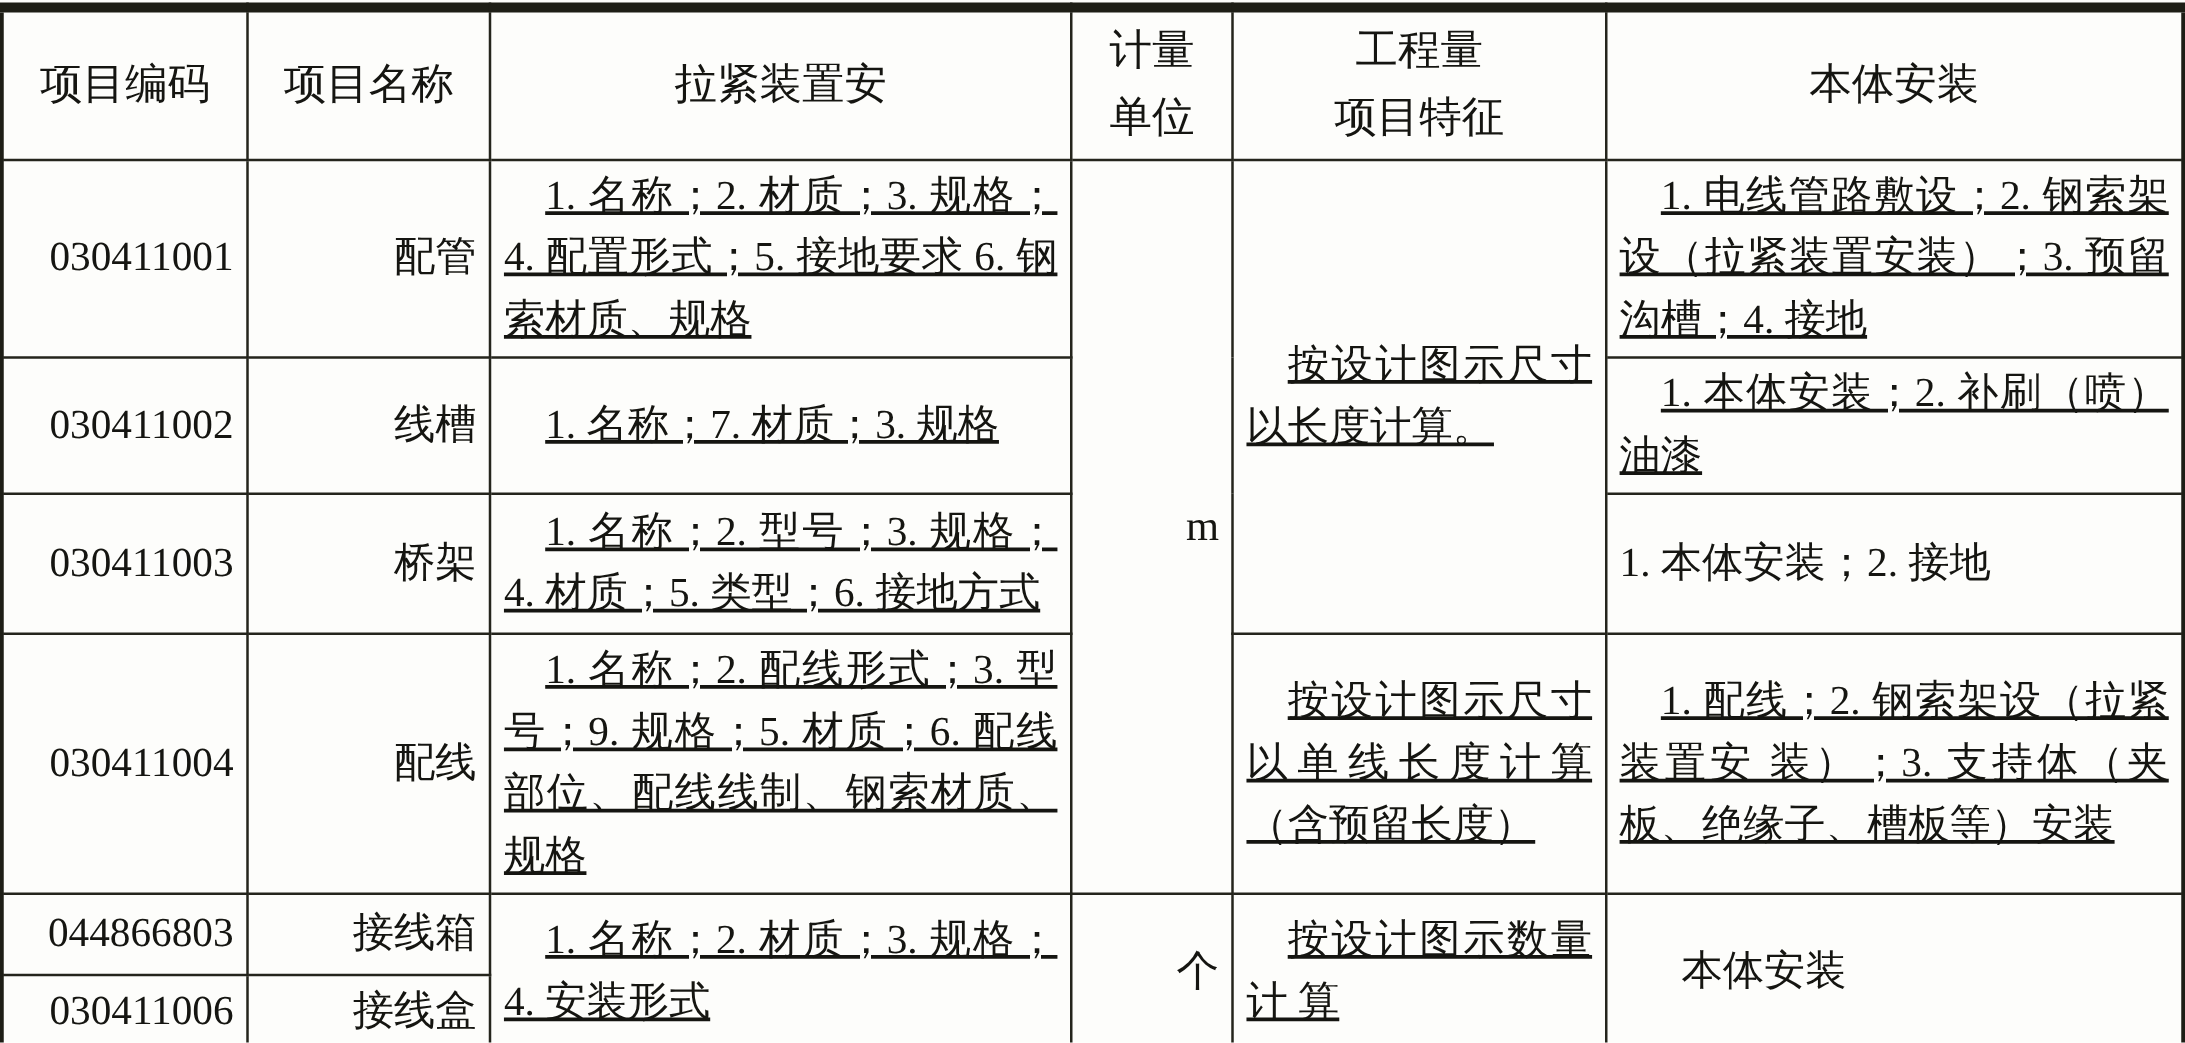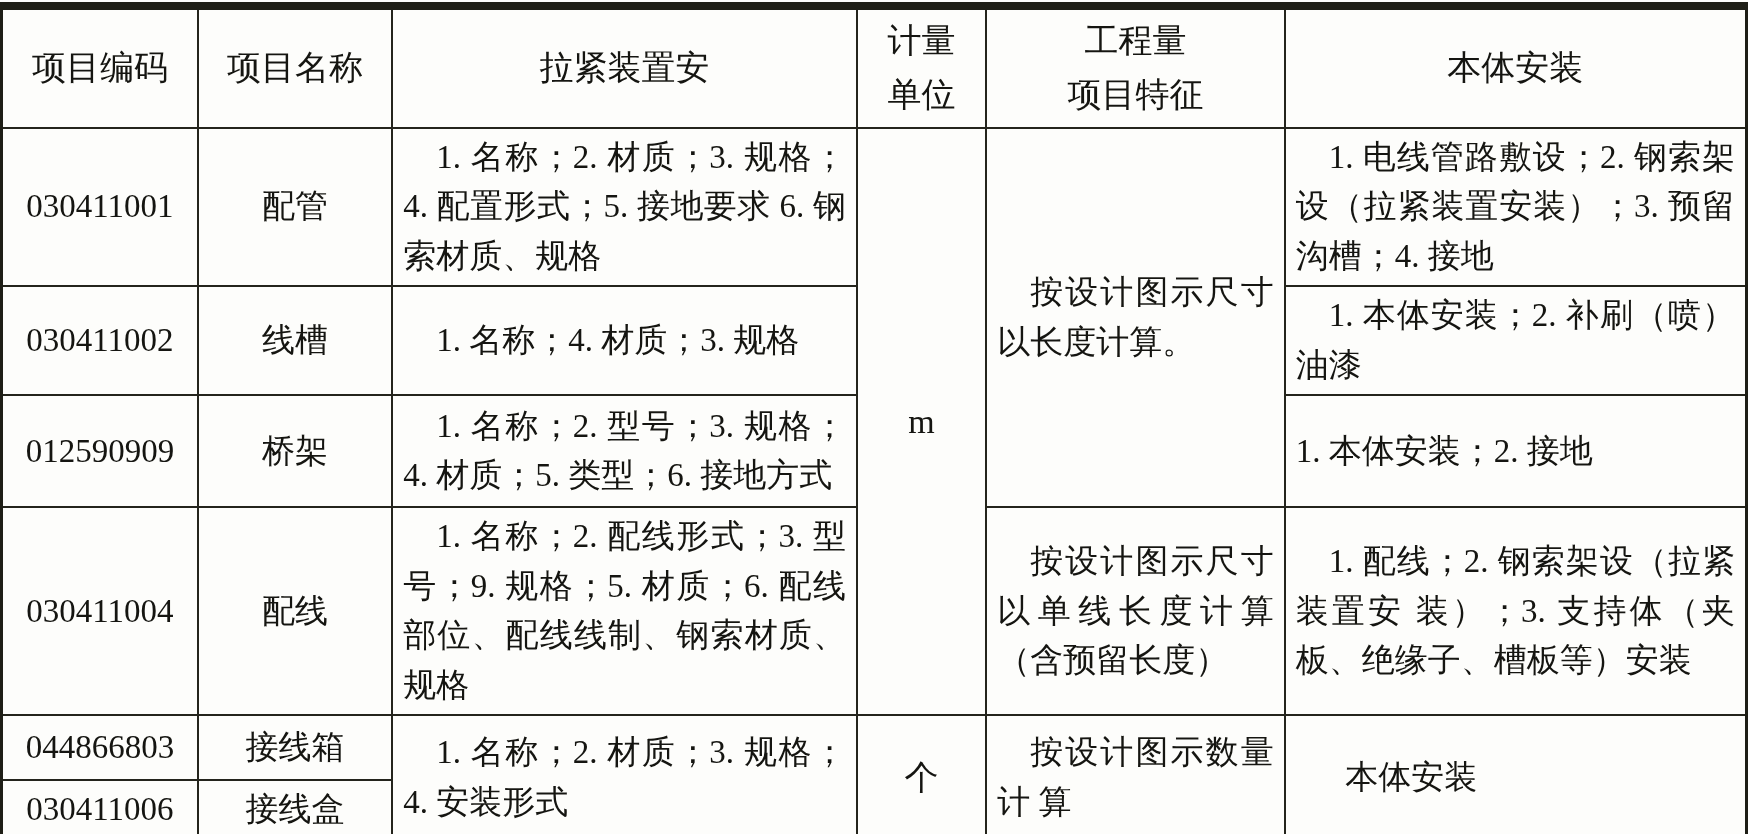--- a/index.html
+++ b/index.html
@@ -41,26 +41,26 @@
     padding: 4px 10px;
     vertical-align: middle;
     font-weight: normal;
   }
   th {
     font-size: 34px;
     text-align: center;
     white-space: pre-line;
     line-height: 1.6;
   }
-  .c  { text-align: center; }
+  .c  { text-align: right; }
   .j  {
     text-align: justify;
     text-align-last: left;
   }
-  .ind    { text-indent: 1em; }
+  .ind    { text-indent: 1em; text-decoration: underline; }
   .ind-lg { text-indent: 1.5em; }
   .unit   { font-size: 34px; }
   
   .rh-head { height: 121px; }
   .rh-1 { height: 151px; }
   .rh-2 { height: 105px; }
   .rh-3 { height: 112px; }
   .rh-4 { height: 198px; }
   .rh-5 { height: 65px; }
   .rh-6 { height: 60px; }
@@ -96,26 +96,26 @@
       <td class="c">配管</td>
       <td class="j ind">1. 名称；2. 材质；3. 规格；4. 配置形式；5. 接地要求 6. 钢索材质、规格</td>
       <td class="c unit" rowspan="4">m</td>
       <td class="j ind" rowspan="3">按设计图示尺寸以长度计算。</td>
       <td class="j ind">1. 电线管路敷设；2. 钢索架设（拉紧装置安装）；3. 预留沟槽；4. 接地</td>
     </tr>
 
     <tr class="rh-2">
       <td class="c">030411002</td>
       <td class="c">线槽</td>
-      <td class="j ind">1. 名称；4. 材质；3. 规格</td>
+      <td class="j ind">1. 名称；7. 材质；3. 规格</td>
       <td class="j ind">1. 本体安装；2. 补刷（喷）油漆</td>
     </tr>
 
     <tr class="rh-3">
-      <td class="c">012590909</td>
+      <td class="c">030411003</td>
       <td class="c">桥架</td>
       <td class="j ind">1. 名称；2. 型号；3. 规格；4. 材质；5. 类型；6. 接地方式</td>
       <td class="j">1. 本体安装；2. 接地</td>
     </tr>
 
     <tr class="rh-4">
       <td class="c">030411004</td>
       <td class="c">配线</td>
       <td class="j ind">1. 名称；2. 配线形式；3. 型号；9. 规格；5. 材质；6. 配线部位、配线线制、钢索材质、规格</td>
       <td class="j ind">按设计图示尺寸以单线长度计算（含预留长度）</td>

